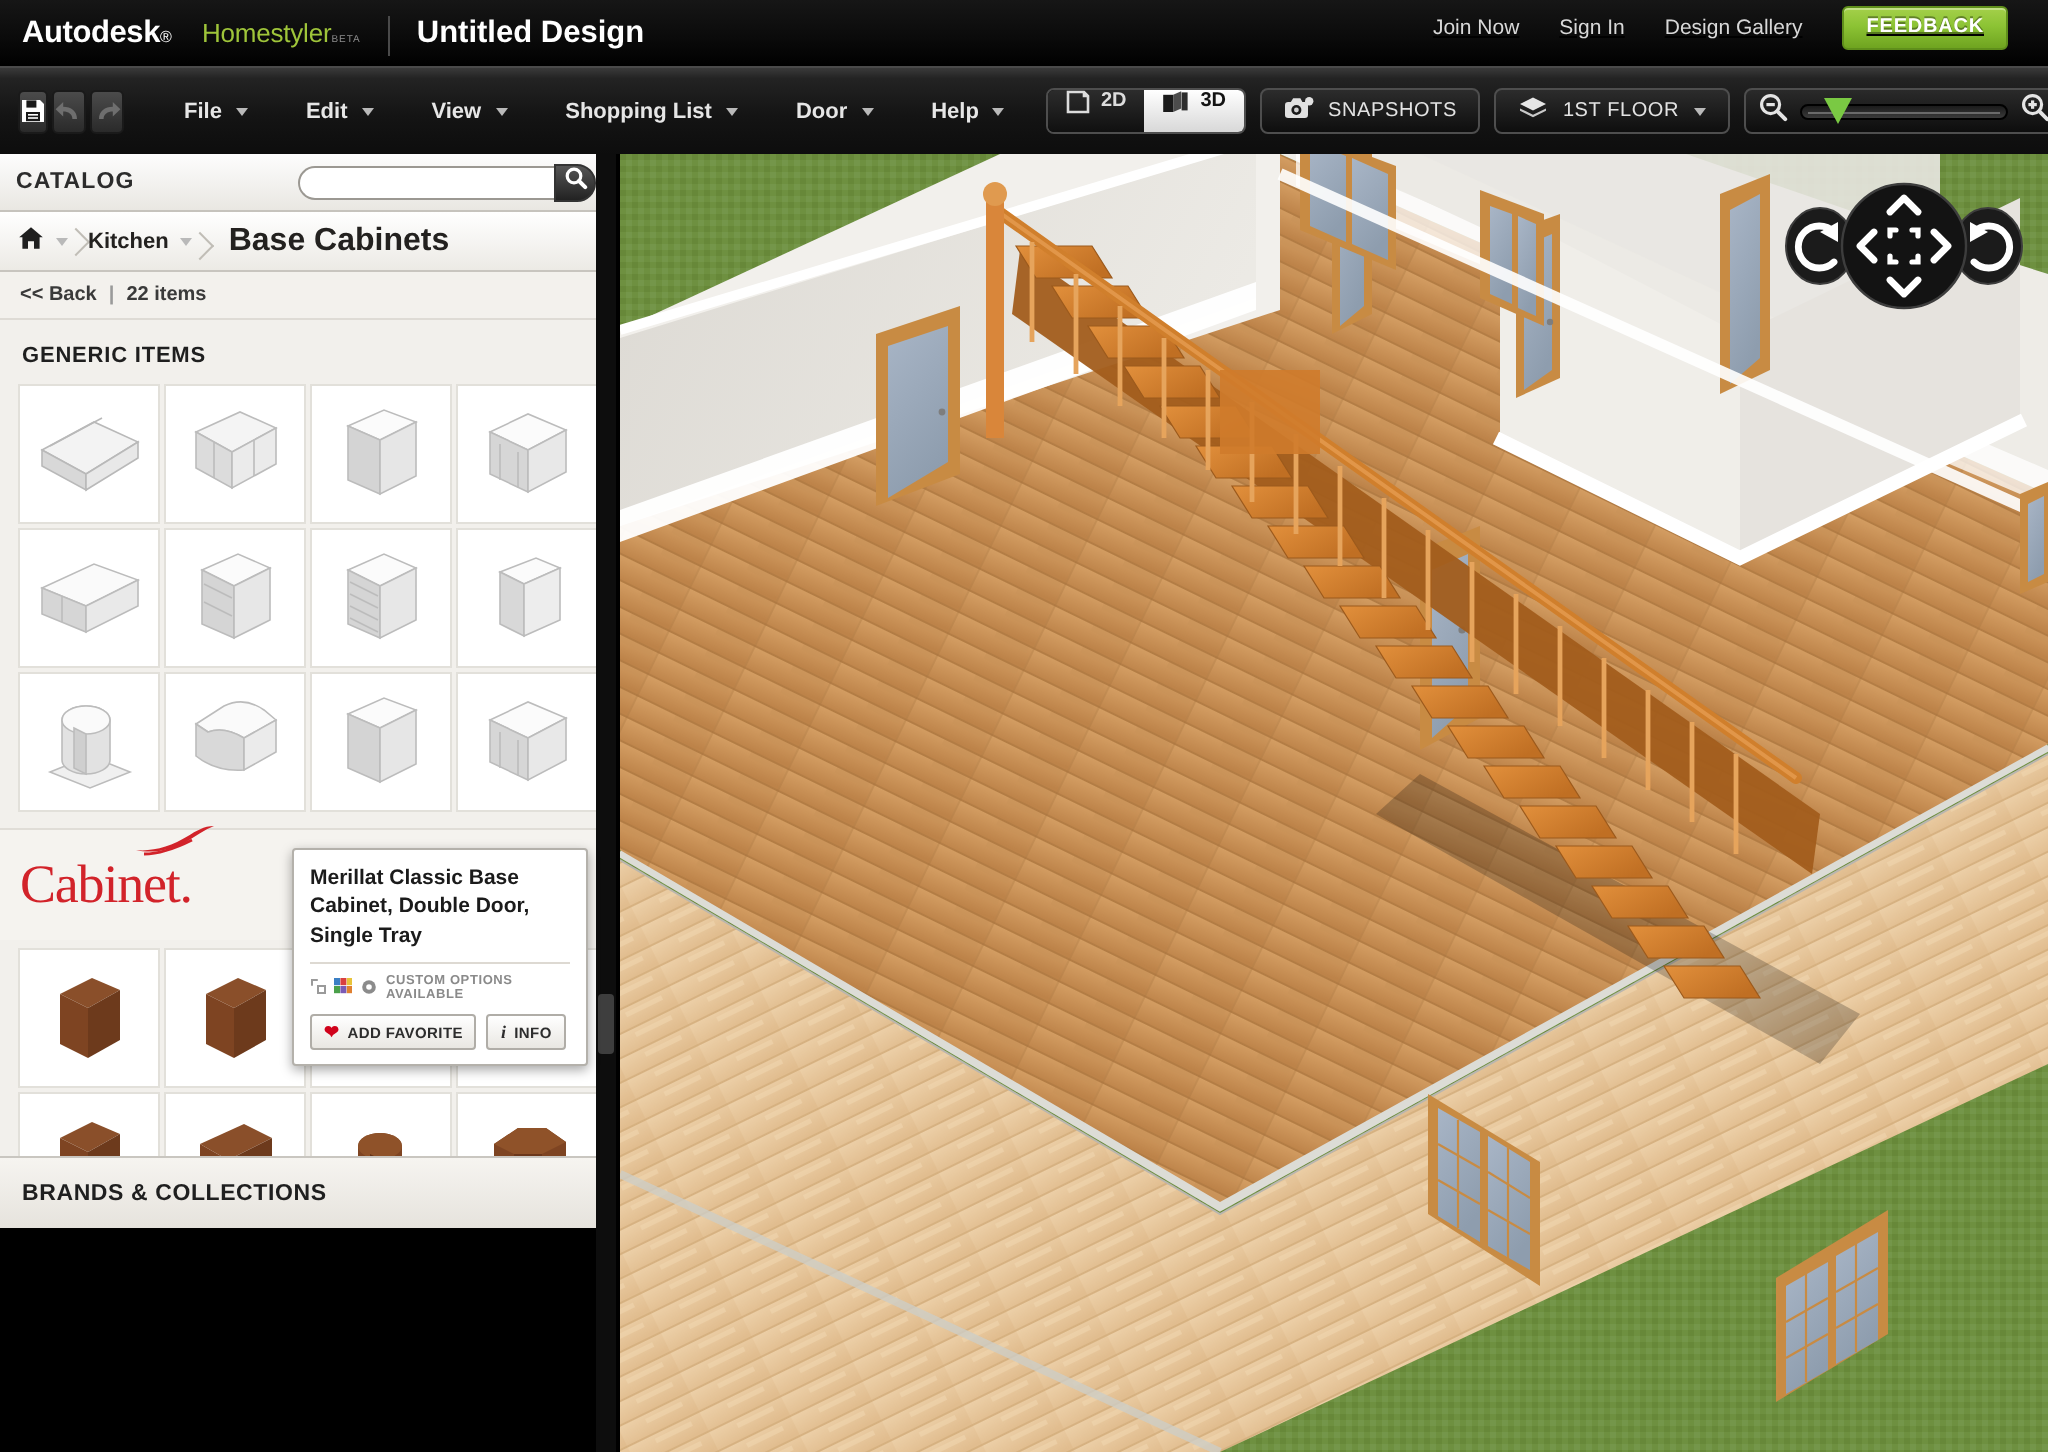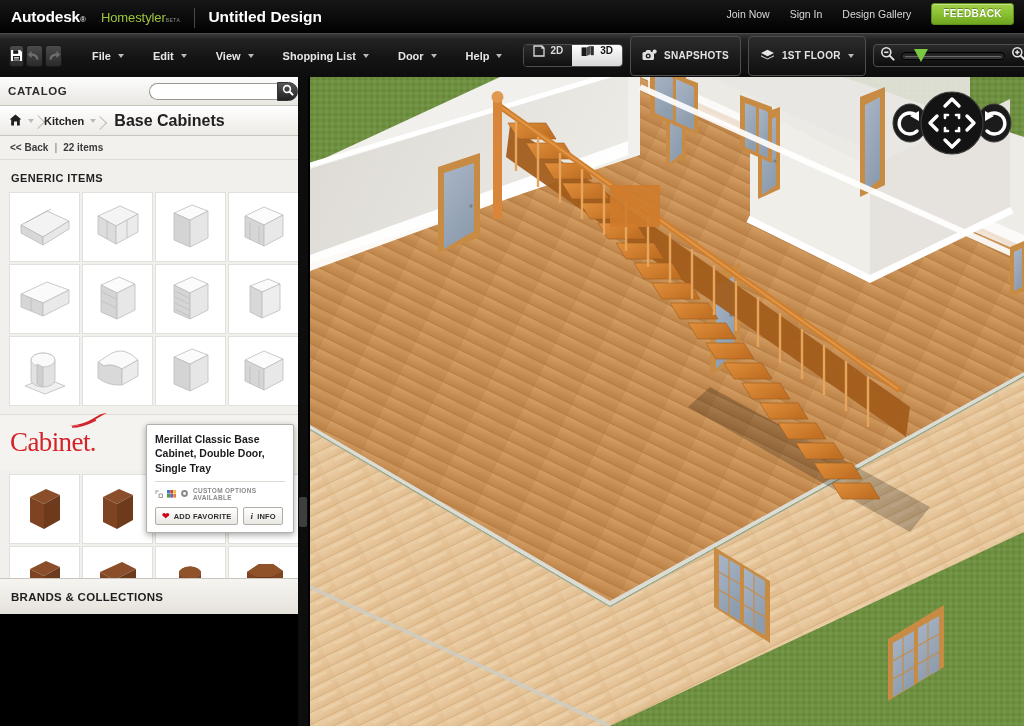--- a/index.html
+++ b/index.html
@@ -29,21 +29,21 @@
   }
   .logo-beta { color:#8d8d8d; font-size:5px; vertical-align: super; letter-spacing:0.5px; }
   .logo-sep {
     width: 1px; height: 20px; background: #4a4a4a; margin: 0 13px 0 14px;
     position: relative; top: 1px;
   }
   .doc-title { color: #ffffff; font-size: 15.5px; font-weight: bold; }
 
   .brand-right {
     margin-left: auto; display: flex; align-items: center; gap: 20px;
-    padding-right: 10px; position: relative; top: -3px;
+    padding-right: 20px; position: relative; top: -3px; text-decoration: underline;
   }
   .brand-link {
     color: #d8d8d8; font-size: 10.5px; text-decoration: none; cursor: pointer;
     white-space: nowrap;
   }
   .feedback-btn {
     background: linear-gradient(to bottom, #a4d04a 0%, #8cc334 45%, #6fa420 100%);
     border: 1px solid #5f8f1b; border-radius: 3px;
     color: #ffffff; font-size: 10px; font-weight: bold; letter-spacing: 0.4px;
     padding: 4px 11px 5px; cursor: pointer;
@@ -89,24 +89,24 @@
   }
   .seg {
     display: flex; align-items: flex-start; gap: 5px; padding: 0 9px; cursor: pointer;
     font-size: 10px; font-weight: bold; color: #dcdcdc;
     background: linear-gradient(to bottom, #2c2c2c, #101010);
   }
   .seg.active {
     background: linear-gradient(to bottom, #ffffff, #d8d8d8); color: #141414;
   }
   .pill-btn {
-    display: flex; align-items: center; gap: 7px; height: 40px; padding: 0 11px;
+    display: flex; align-items: center; gap: 7px; height: 23px; padding: 0 11px;
     border: 1px solid #4e4e4e; border-radius: 4px; cursor: pointer;
     background: linear-gradient(to bottom, #2c2c2c, #0e0e0e);
-    color: #e3e3e3; font-size: 10px; font-weight: bold; letter-spacing: .3px;
+    color: #e3e3e3; font-size: 10px; font-weight: normal; letter-spacing: .3px;
     white-space: nowrap;
   }
   .zoom-group {
     display: flex; align-items: center; gap: 6px; height: 23px; padding: 0 6px;
     border: 1px solid #4e4e4e; border-radius: 4px;
     background: linear-gradient(to bottom, #2a2a2a, #0d0d0d);
   }
   .zoom-track {
     position: relative; width: 104px; height: 8px; border-radius: 4px;
     background: linear-gradient(to bottom, #1b1b1b, #3a3a3a);

